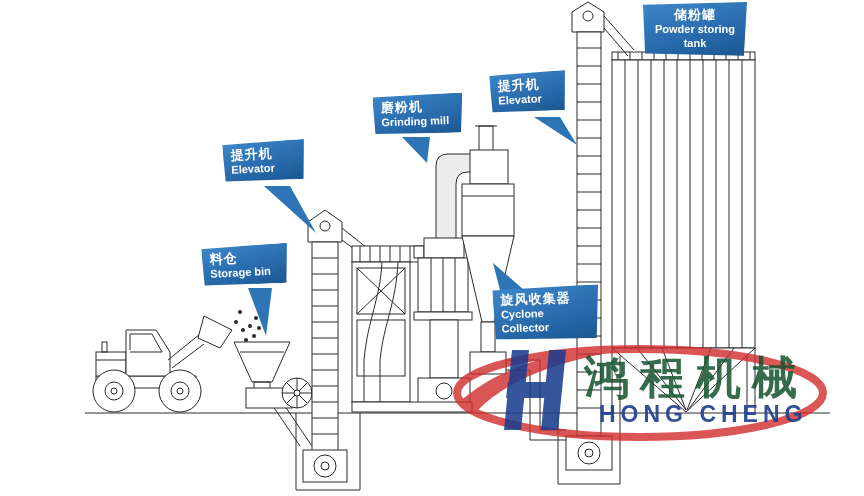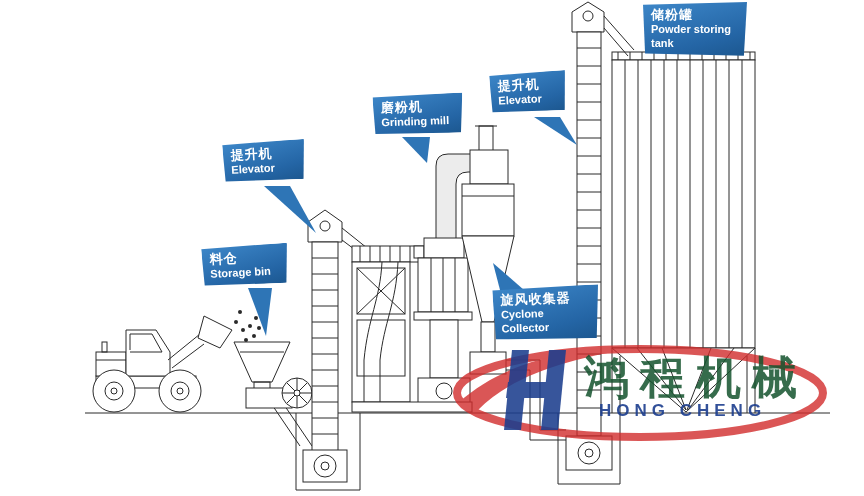--- a/index.html
+++ b/index.html
@@ -23,28 +23,28 @@
     clip-path:polygon(0 5%,100% 0,97% 100%,2% 96%);
     box-sizing:border-box;
   }
   .callout .zh{font-size:13px;font-weight:bold;letter-spacing:1px;}
   .callout .en{font-size:11px;font-weight:bold;}
   .c1{left:202px;top:245px;width:86px;transform:rotate(-3deg);}
   .c2{left:223px;top:141px;width:82px;transform:rotate(-3deg);}
   .c3{left:373px;top:94px;width:90px;transform:rotate(-2deg);}
   .c4{left:490px;top:72px;width:76px;transform:rotate(-3deg);}
   .c5{left:493px;top:286px;width:106px;transform:rotate(-2deg);}
-  .c6{left:643px;top:2px;width:104px;text-align:left;}
+  .c6{left:643px;top:2px;width:104px;text-align:center;}
 
   .wm-zh{
     position:absolute;left:584px;top:348px;font-size:45px;font-weight:bold;
     color:#14532d;letter-spacing:11px;opacity:.85;white-space:nowrap;pointer-events:none;
   }
   .wm-en{
-    position:absolute;left:599px;top:401px;font-size:17px;font-weight:bold;
+    position:absolute;left:599px;top:401px;font-size:23px;font-weight:bold;
     color:#1c3e8e;letter-spacing:5px;opacity:.9;white-space:nowrap;pointer-events:none;
   }
 </style>
 </head>
 <body>
 
 <div class="canvas">
 
   <svg width="864" height="496" viewBox="0 0 864 496">
 

